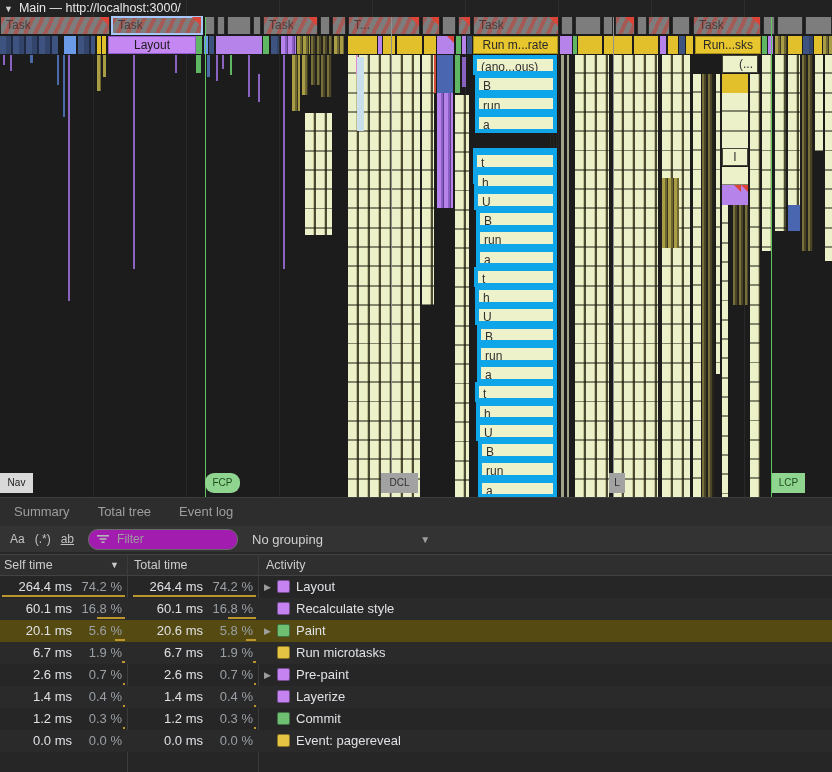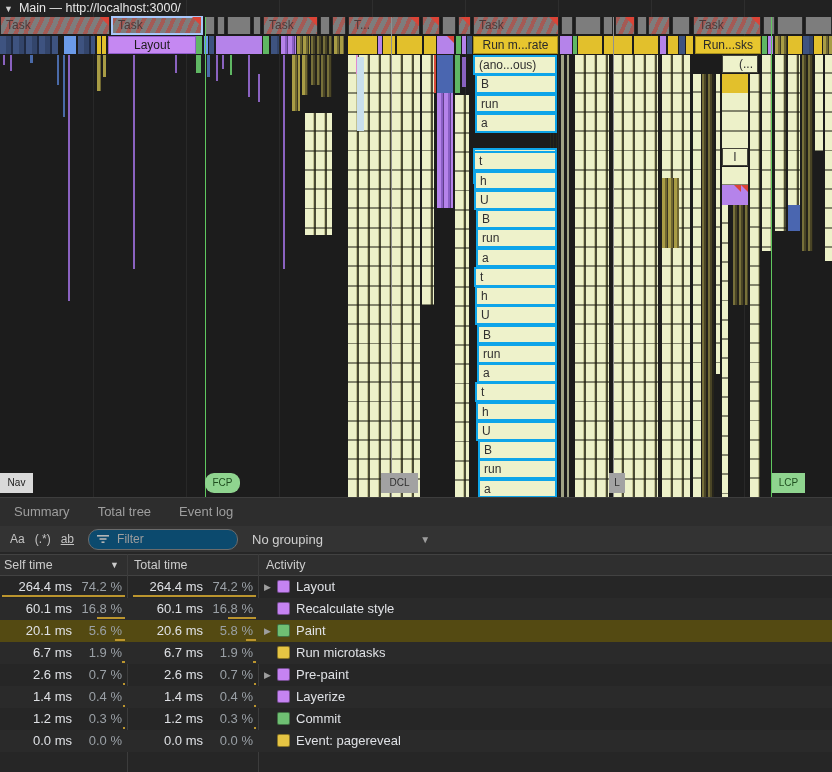--- a/index.html
+++ b/index.html
@@ -32,40 +32,40 @@
   .olvLines{background:repeating-linear-gradient(90deg,rgba(0,0,0,0) 0 2px,rgba(50,50,25,.5) 2px 3px);}
   .pinkT{background:#e08ad0;} .redT{background:#d84a3a;} .lblu{background:#c9dfec;}
   .ptri::before,.ptri::after{content:"";position:absolute;top:0;width:0;height:0;
       border-left:7px solid transparent;border-top:7px solid #dc4437;}
   .ptri::before{left:calc(50% - 1px);} .ptri::after{right:0;}
   .lbar{position:absolute;box-sizing:border-box;font-size:12px;line-height:17px;white-space:nowrap;overflow:hidden;}
   .purL{background:#c588f2;border:1px solid #8f5cc9;color:#1c1c1c;text-align:center;}
   .yelL{background:#e8c62e;border:1px solid #a8901c;color:#2a2a2a;text-align:center;}
   .paleF{background:#eef2cb;border:1px solid #45453a;color:#333;text-align:center;}
   .paleFr{background:#eef2cb;border:1px solid #45453a;color:#333;text-align:right;padding-right:4px;}
-  .frame{position:absolute;background:#eef2cb;border:2px solid #0ea5e9;box-sizing:border-box;
+  .frame{position:absolute;background:#eef2cb;border:4px solid #0ea5e9;box-sizing:border-box;
       color:#303030;font-size:12px;line-height:17px;padding-left:4px;white-space:nowrap;overflow:hidden;}
   .mline{position:absolute;top:17px;height:480px;width:1px;}
   .badge{position:absolute;top:473px;height:20px;font-size:10px;line-height:20px;text-align:center;}
   .badge.light{background:#d9d9d9;color:#1a1a1a;}
   .badge.green{background:#8fd48f;color:#1f4d1f;}
   .badge.gray{background:#a2a2a2;color:#2f2f2f;}
   
   #panel{position:absolute;left:0;top:497px;width:832px;height:275px;background:#262626;}
   #tabs{position:absolute;left:0;top:0;width:832px;height:29px;background:#2d2d2d;
       border-top:1px solid #3d3d3d;box-sizing:border-box;display:flex;align-items:stretch;}
   .tab{padding:0 14px;font-size:13px;line-height:28px;color:#9e9e9e;position:relative;cursor:default;}
   .tab.selected{background:#1b1b1b;color:#e8e8e8;font-weight:bold;}
   .tab.selected::after{content:"";position:absolute;left:4px;right:4px;bottom:0;height:3px;
       background:#82aef6;border-radius:3px 3px 0 0;}
   #toolbar{position:absolute;left:0;top:29px;width:832px;height:26px;background:#333;
       display:flex;align-items:center;font-size:12px;color:#c3c3c3;}
   .tgl{margin-left:10px;letter-spacing:0;} .tgl.u{text-decoration:underline;}
   #filterPill{margin-left:14px;width:132px;height:19px;border:1px solid #6b6b6b;border-radius:10px;
-      background:#0c4a6e;display:flex;align-items:center;padding:0 8px;}
+      background:#a21caf;display:flex;align-items:center;padding:0 8px;}
   #filterPill svg{margin-right:6px;flex:none;}
   #filterInput{background:transparent;border:none;outline:none;color:#d6d6d6;font-size:12px;
       width:100%;font-family:"Liberation Sans",sans-serif;}
   #filterInput::placeholder{color:#9e9e9e;}
   #grouping{margin-left:14px;display:flex;align-items:center;width:178px;color:#d0d0d0;font-size:13px;}
   #grouping .arrow{margin-left:auto;color:#9e9e9e;font-size:10px;}
   #ghead{position:absolute;left:0;top:57px;width:832px;height:22px;background:#2f2f2f;
       border-top:1px solid #424242;border-bottom:1px solid #424242;box-sizing:border-box;
       color:#ccc;font-size:12.5px;line-height:20px;}
   .hc{position:absolute;top:0;height:20px;}

